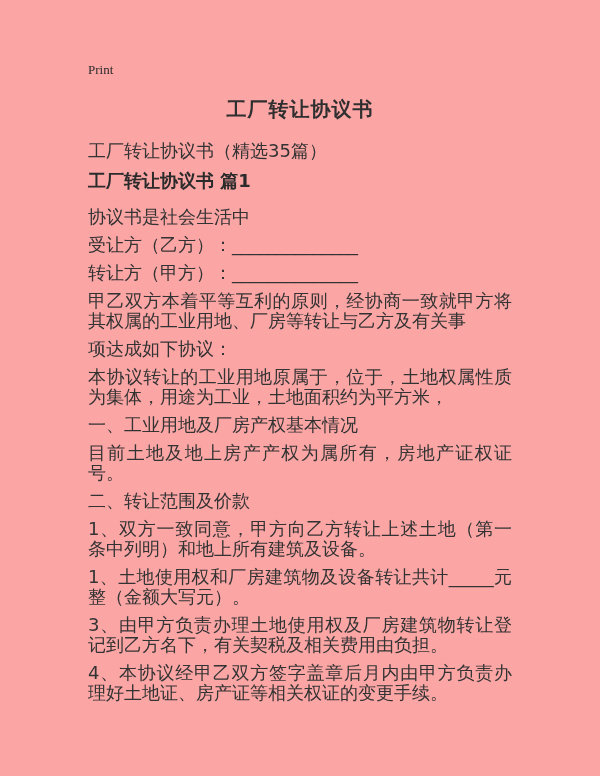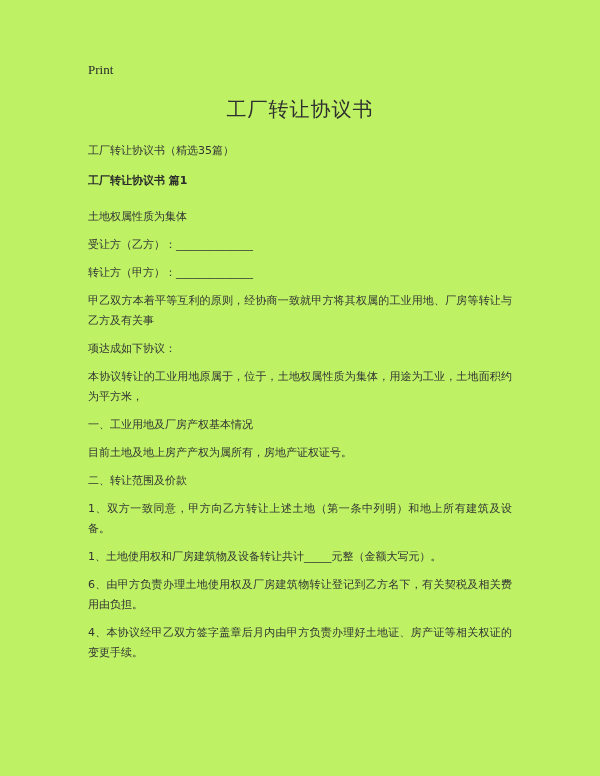--- a/index.html
+++ b/index.html
@@ -1,21 +1,21 @@
 <!DOCTYPE html>
 <html><head>
 <meta charset="utf-8">
 <style>
   * { margin: 0; padding: 0; box-sizing: border-box; }
   html, body { background: #ffffff; }
   .page {
     position: relative;
     width: 600px;
     height: 776px;
-    background: #bef264;
+    background: #fca5a5;
     overflow: hidden;
     font-family: "DejaVu Sans", "Liberation Sans", sans-serif;
     color: #333333;
   }
   .print-link {
     position: absolute;
     left: 88px;
     top: 62px;
     font-family: "Liberation Serif", "DejaVu Serif", serif;
     font-size: 13px;
@@ -24,28 +24,28 @@
     text-decoration: none;
   }
   .content {
     position: absolute;
     left: 88px;
     top: 96px;
     width: 424px;
   }
   .doc-title {
     font-size: 20px;
-    font-weight: normal;
+    font-weight: bold;
     text-align: center;
     color: #2f2f2f;
     letter-spacing: 1px;
     margin-bottom: 18px;
   }
   .para {
-    font-size: 11px;
+    font-size: 18px;
     line-height: 20px;
     margin-bottom: 8px;
     color: #333333;
     text-align: justify;
   }
   .para.bold {
     font-weight: bold;
     color: #2b2b2b;
   }
   .para.last { margin-bottom: 0; }
@@ -59,21 +59,21 @@
 
   <div class="content">
 
     <div class="doc-title">工厂转让协议书</div>
 
     <div class="para" style="margin-bottom:10px;">工厂转让协议书（精选35篇）</div>
 
     <div class="para bold" style="margin-bottom:16px;">工厂转让协议书 篇1</div>
 
 
-    <div class="para">土地权属性质为集体</div>
+    <div class="para">协议书是社会生活中</div>
 
     <div class="para">受让方（乙方）：______________</div>
 
     <div class="para">转让方（甲方）：______________</div>
 
     <div class="para">甲乙双方本着平等互利的原则，经协商一致就甲方将其权属的工业用地、厂房等转让与乙方及有关事</div>
 
     <div class="para">项达成如下协议：</div>
 
     <div class="para">本协议转让的工业用地原属于，位于，土地权属性质为集体，用途为工业，土地面积约为平方米，</div>
@@ -81,18 +81,18 @@
     <div class="para">一、工业用地及厂房产权基本情况</div>
 
     <div class="para">目前土地及地上房产产权为属所有，房地产证权证号。</div>
 
     <div class="para">二、转让范围及价款</div>
 
     <div class="para">1、双方一致同意，甲方向乙方转让上述土地（第一条中列明）和地上所有建筑及设备。</div>
 
     <div class="para">1、土地使用权和厂房建筑物及设备转让共计_____元整（金额大写元）。</div>
 
-    <div class="para">6、由甲方负责办理土地使用权及厂房建筑物转让登记到乙方名下，有关契税及相关费用由负担。</div>
+    <div class="para">3、由甲方负责办理土地使用权及厂房建筑物转让登记到乙方名下，有关契税及相关费用由负担。</div>
 
     <div class="para last">4、本协议经甲乙双方签字盖章后月内由甲方负责办理好土地证、房产证等相关权证的变更手续。</div>
 
   </div>
 </div>
 
 </body></html>

